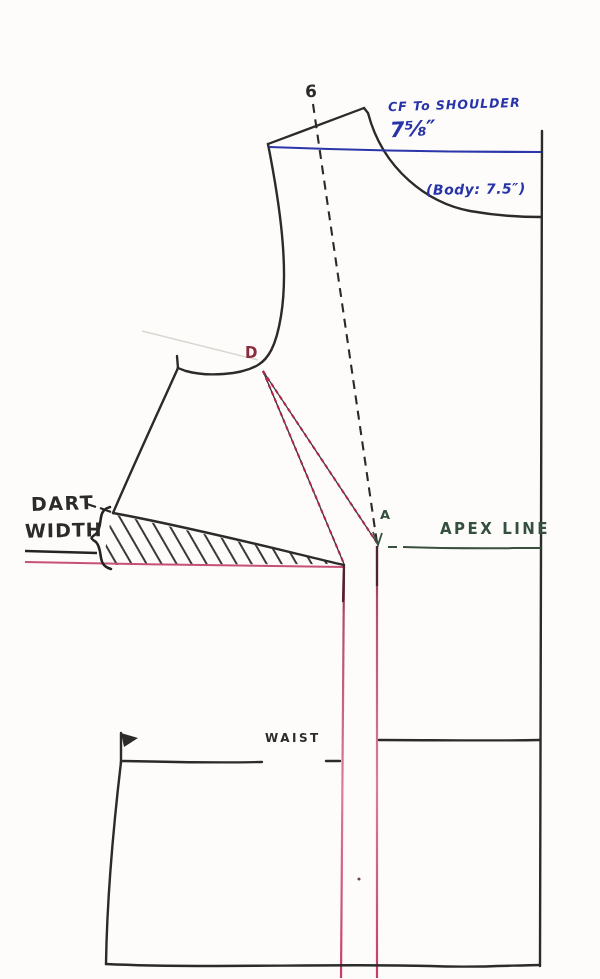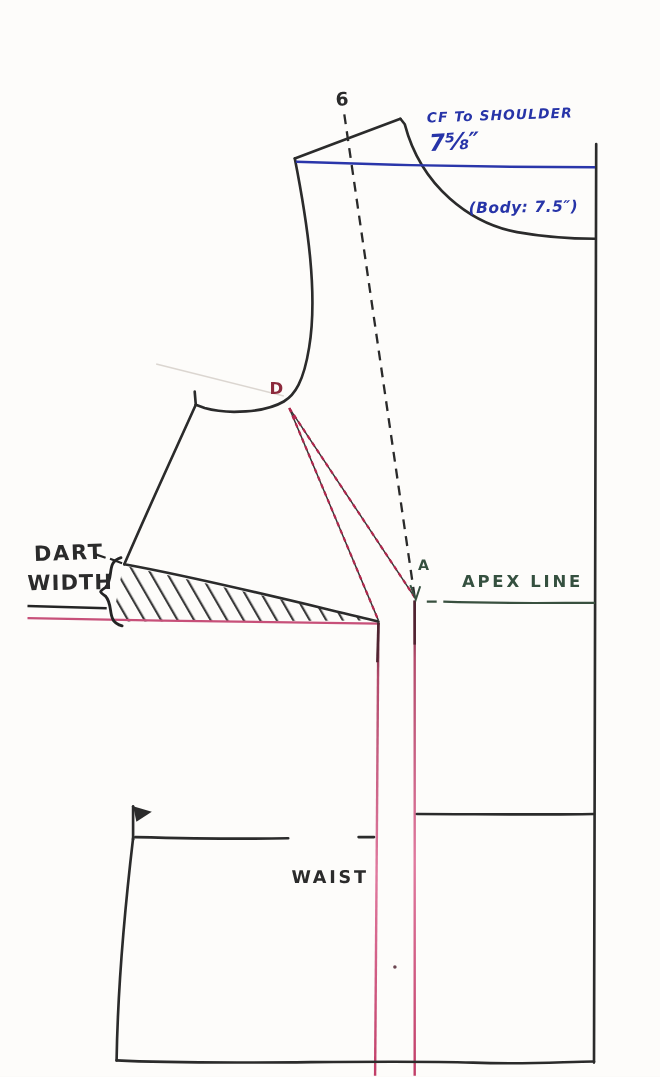--- a/index.html
+++ b/index.html
@@ -14,24 +14,24 @@
   .blue{color:#2734a8;}
   .green{color:#35503f;}
   .red{color:#8c2a3c;}
   .lbl-six{left:305px;top:83px;font-size:17px;font-weight:bold;transform:rotate(-2deg);}
   .lbl-cfshoulder{left:388px;top:99px;font-size:12.5px;font-weight:bold;font-style:italic;
     letter-spacing:1px;transform:rotate(-2deg);}
   .lbl-meas{left:390px;top:119px;font-size:21px;font-weight:bold;font-style:italic;transform:rotate(-3deg);}
   .lbl-body{left:426px;top:182px;font-size:14px;font-weight:bold;font-style:italic;transform:rotate(-1deg);letter-spacing:.5px;}
   .lbl-d{left:245px;top:346px;font-size:15px;font-weight:bold;}
   .lbl-a{left:380px;top:508px;font-size:13px;font-weight:bold;}
-  .lbl-apex{left:420px;top:522px;font-size:15px;font-weight:bold;letter-spacing:2.5px;}
+  .lbl-apex{left:440px;top:522px;font-size:15px;font-weight:bold;letter-spacing:2.5px;}
   .lbl-dart{left:31px;top:494px;font-size:19px;font-weight:bold;letter-spacing:1.5px;transform:rotate(-2deg);}
   .lbl-width{left:25px;top:521px;font-size:19px;font-weight:bold;letter-spacing:1px;transform:rotate(-1deg);}
-  .lbl-waist{left:265px;top:790px;font-size:16px;font-weight:bold;letter-spacing:2.5px;}
+  .lbl-waist{left:265px;top:732px;font-size:12px;font-weight:bold;letter-spacing:2.5px;}
 </style>
 </head>
 <body>
 
 <div id="stage">
 
   <svg id="linework" viewBox="0 0 600 979" xmlns="http://www.w3.org/2000/svg">
     <defs>
       <pattern id="hatch" width="13" height="13" patternUnits="userSpaceOnUse" patternTransform="rotate(-30)">
         <line x1="1" y1="0" x2="1" y2="13" stroke="#3a3a3a" stroke-width="2"></line>

